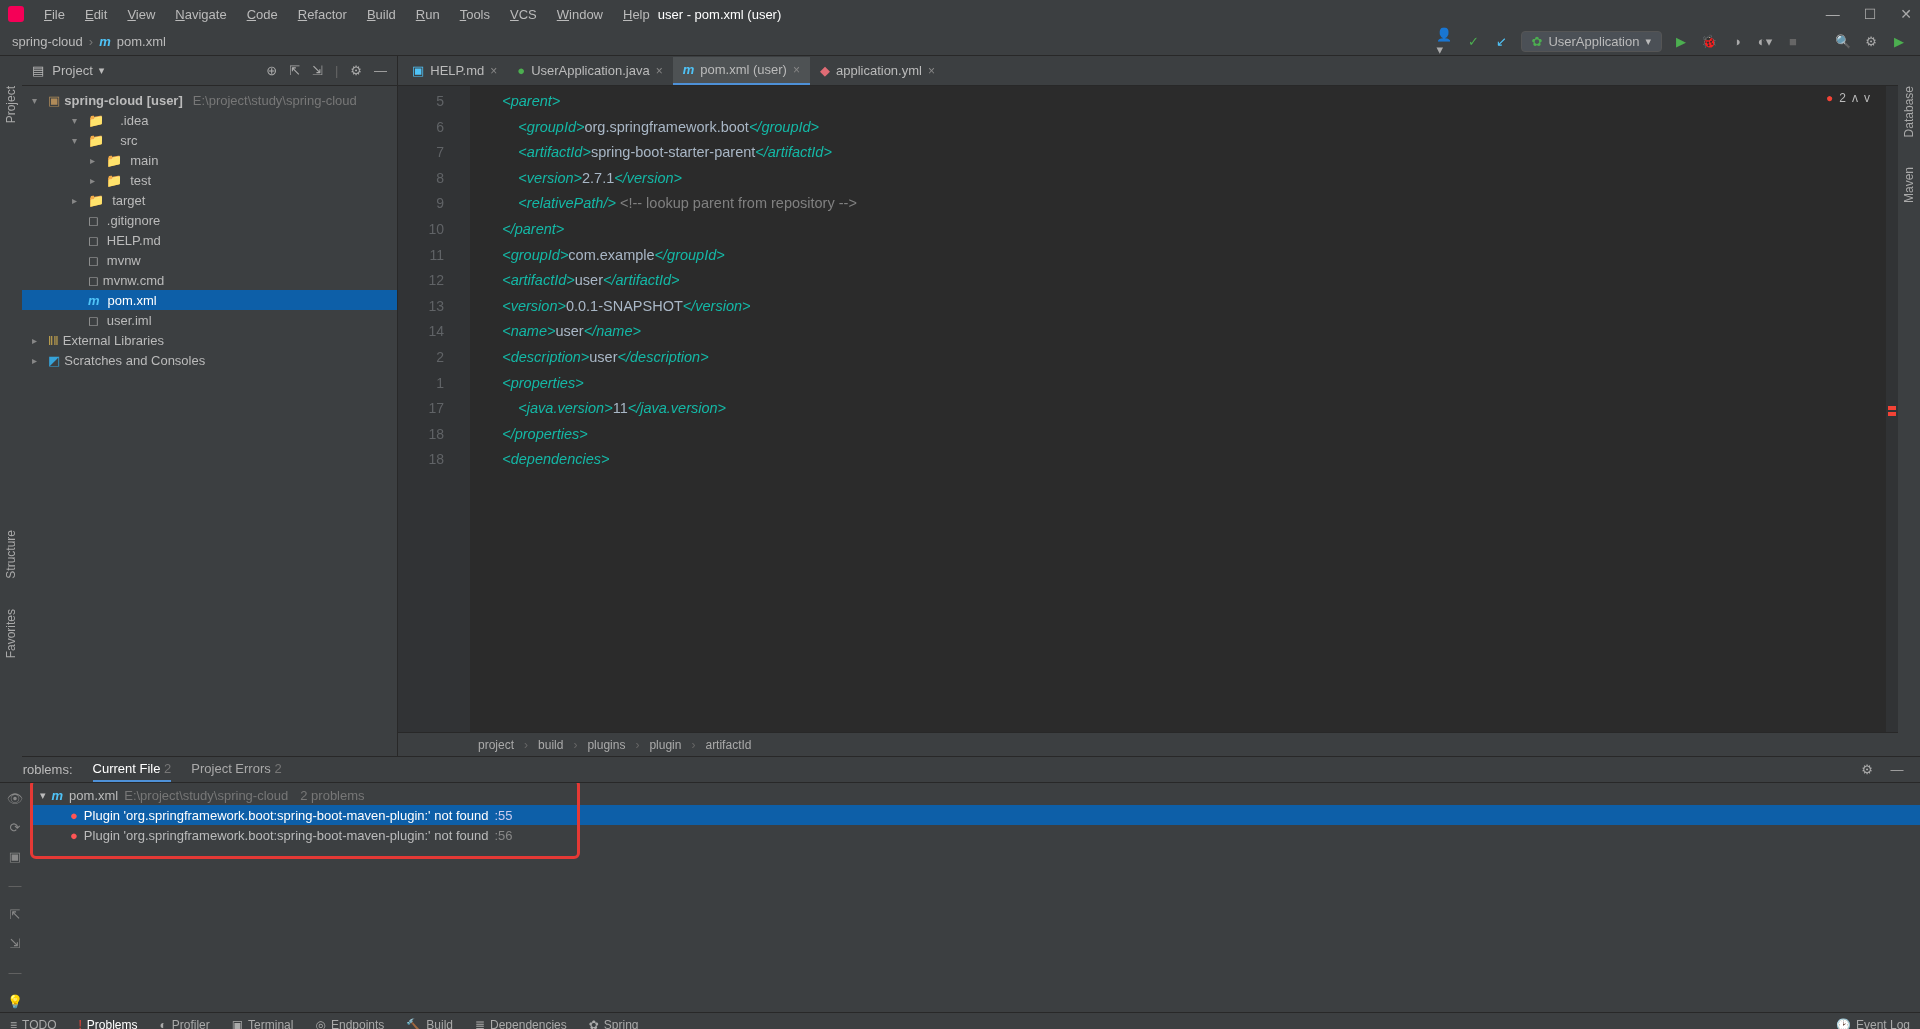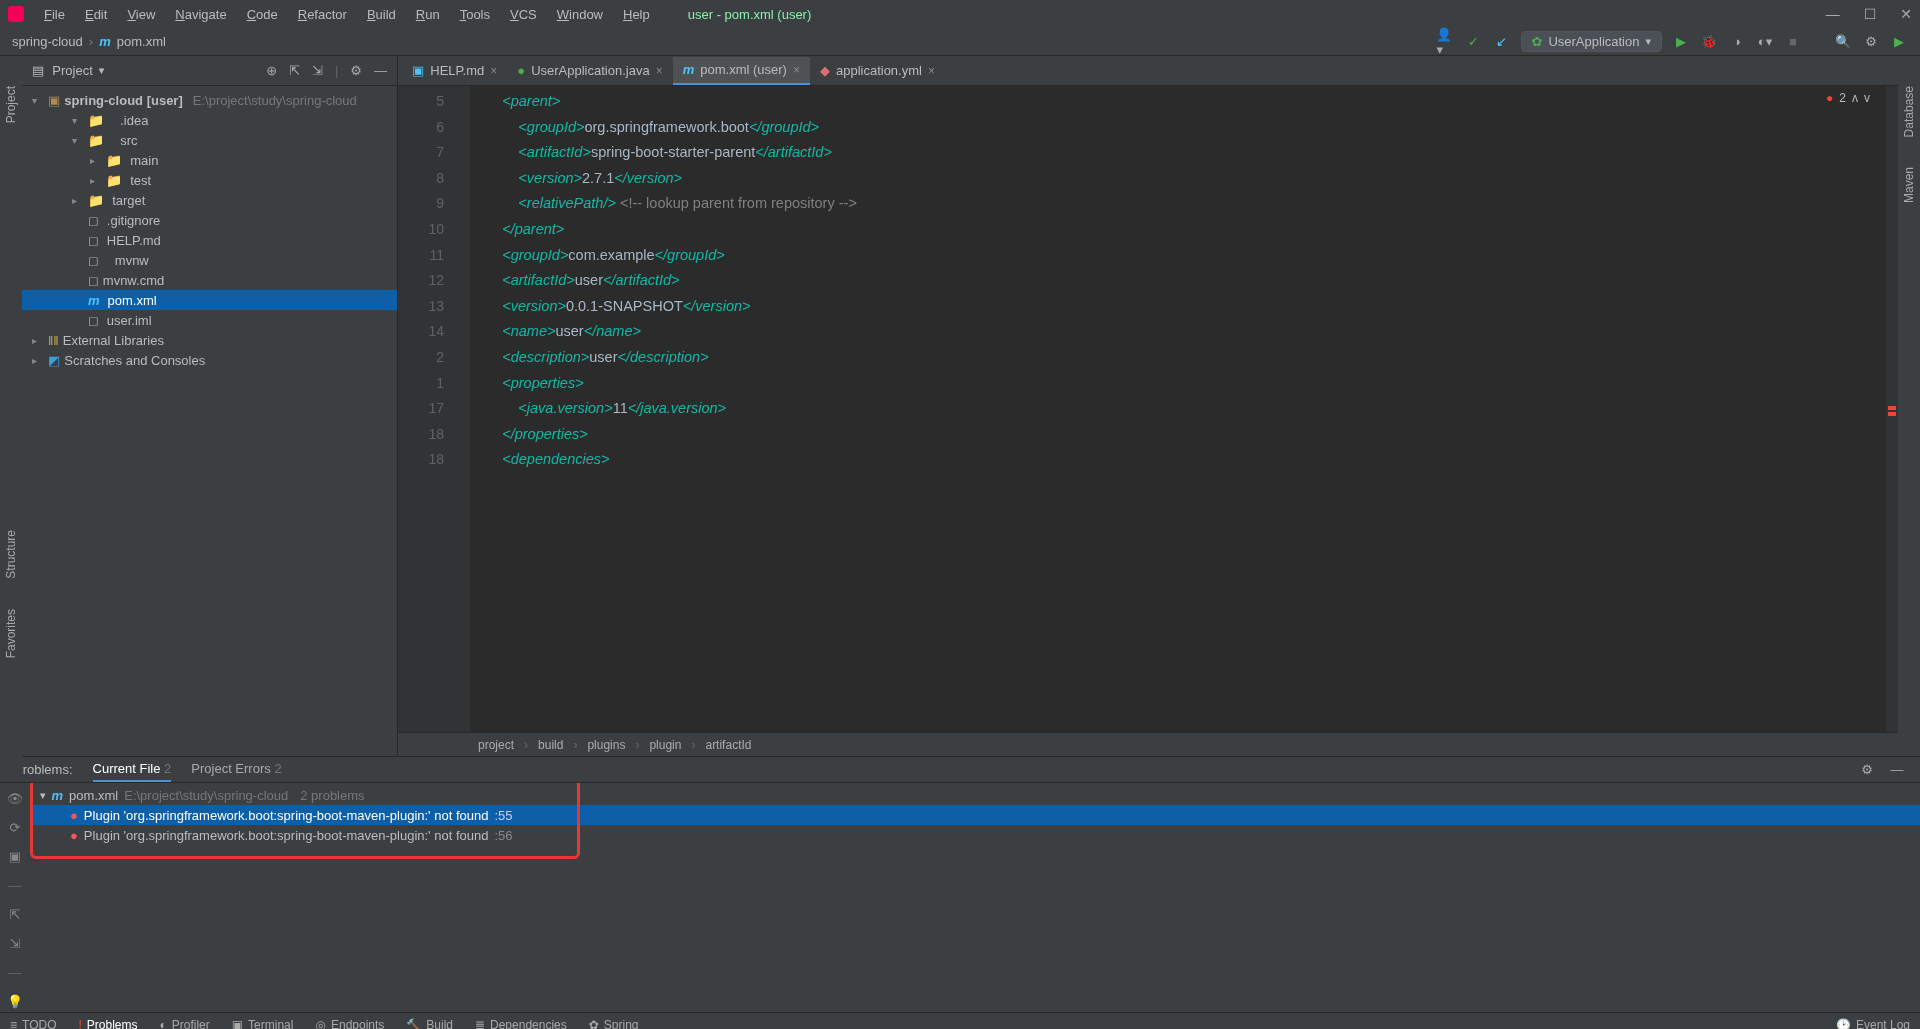--- a/index.html
+++ b/index.html
@@ -4,21 +4,21 @@
 <style>
 * { margin: 0; padding: 0; box-sizing: border-box; font-family: "Segoe UI", Arial, sans-serif; }
 body { background: #313335; color: #bbbbbb; font-size: 13px; overflow: hidden; width: 1920px; height: 1029px; }
 
 
 .titlebar { height: 28px; background: #3c3f41; display: flex; align-items: center; padding: 0 8px; }
 .titlebar .logo { width: 16px; height: 16px; background: #f50057; border-radius: 3px; margin-right: 12px; }
 .menubar { display: flex; gap: 4px; }
 .menubar span { padding: 2px 8px; cursor: pointer; color: #bbbbbb; }
 .menubar span u { text-decoration: underline; }
-.title-text { margin-left: 30px; color: #86efac; }
+.title-text { color: #ffffff; }
 .titlebar .win-controls { margin-left: auto; display: flex; gap: 24px; color: #aaa; font-size: 14px; }
 
 
 .navbar { height: 28px; background: #3c3f41; display: flex; align-items: center; padding: 0 12px; border-bottom: 1px solid #282828; }
 .crumbs { display: flex; gap: 6px; align-items: center; }
 .navbar .right { margin-left: auto; display: flex; gap: 10px; align-items: center; }
 .runconfig { background: #4b5056; border: 1px solid #555; border-radius: 4px; padding: 2px 10px; display: flex; align-items: center; gap: 6px; }
 .icon-btn { width: 18px; height: 18px; display: inline-flex; align-items: center; justify-content: center; cursor: pointer; color: #aaa; }
 .green { color: #4caf50; }
 
@@ -212,21 +212,21 @@
           <div class="row">
             <span class="indent" style="width:36px"></span>
             <span class="arr"></span>
             <span style="color:#aaa">◻</span>
             <span style="margin-left:4px">HELP.md</span>
           </div>
           <div class="row">
             <span class="indent" style="width:36px"></span>
             <span class="arr"></span>
             <span style="color:#aaa">◻</span>
-            <span style="margin-left:12px">mvnw</span>
+            <span style="margin-left:4px">mvnw</span>
           </div>
           <div class="row">
             <span class="indent" style="width:36px"></span>
             <span class="arr"></span>
             <span style="color:#aaa">◻</span>
             <span style="margin-left:0">mvnw.cmd</span>
           </div>
           <div class="row selected">
             <span class="indent" style="width:36px"></span>
             <span class="arr"></span>

